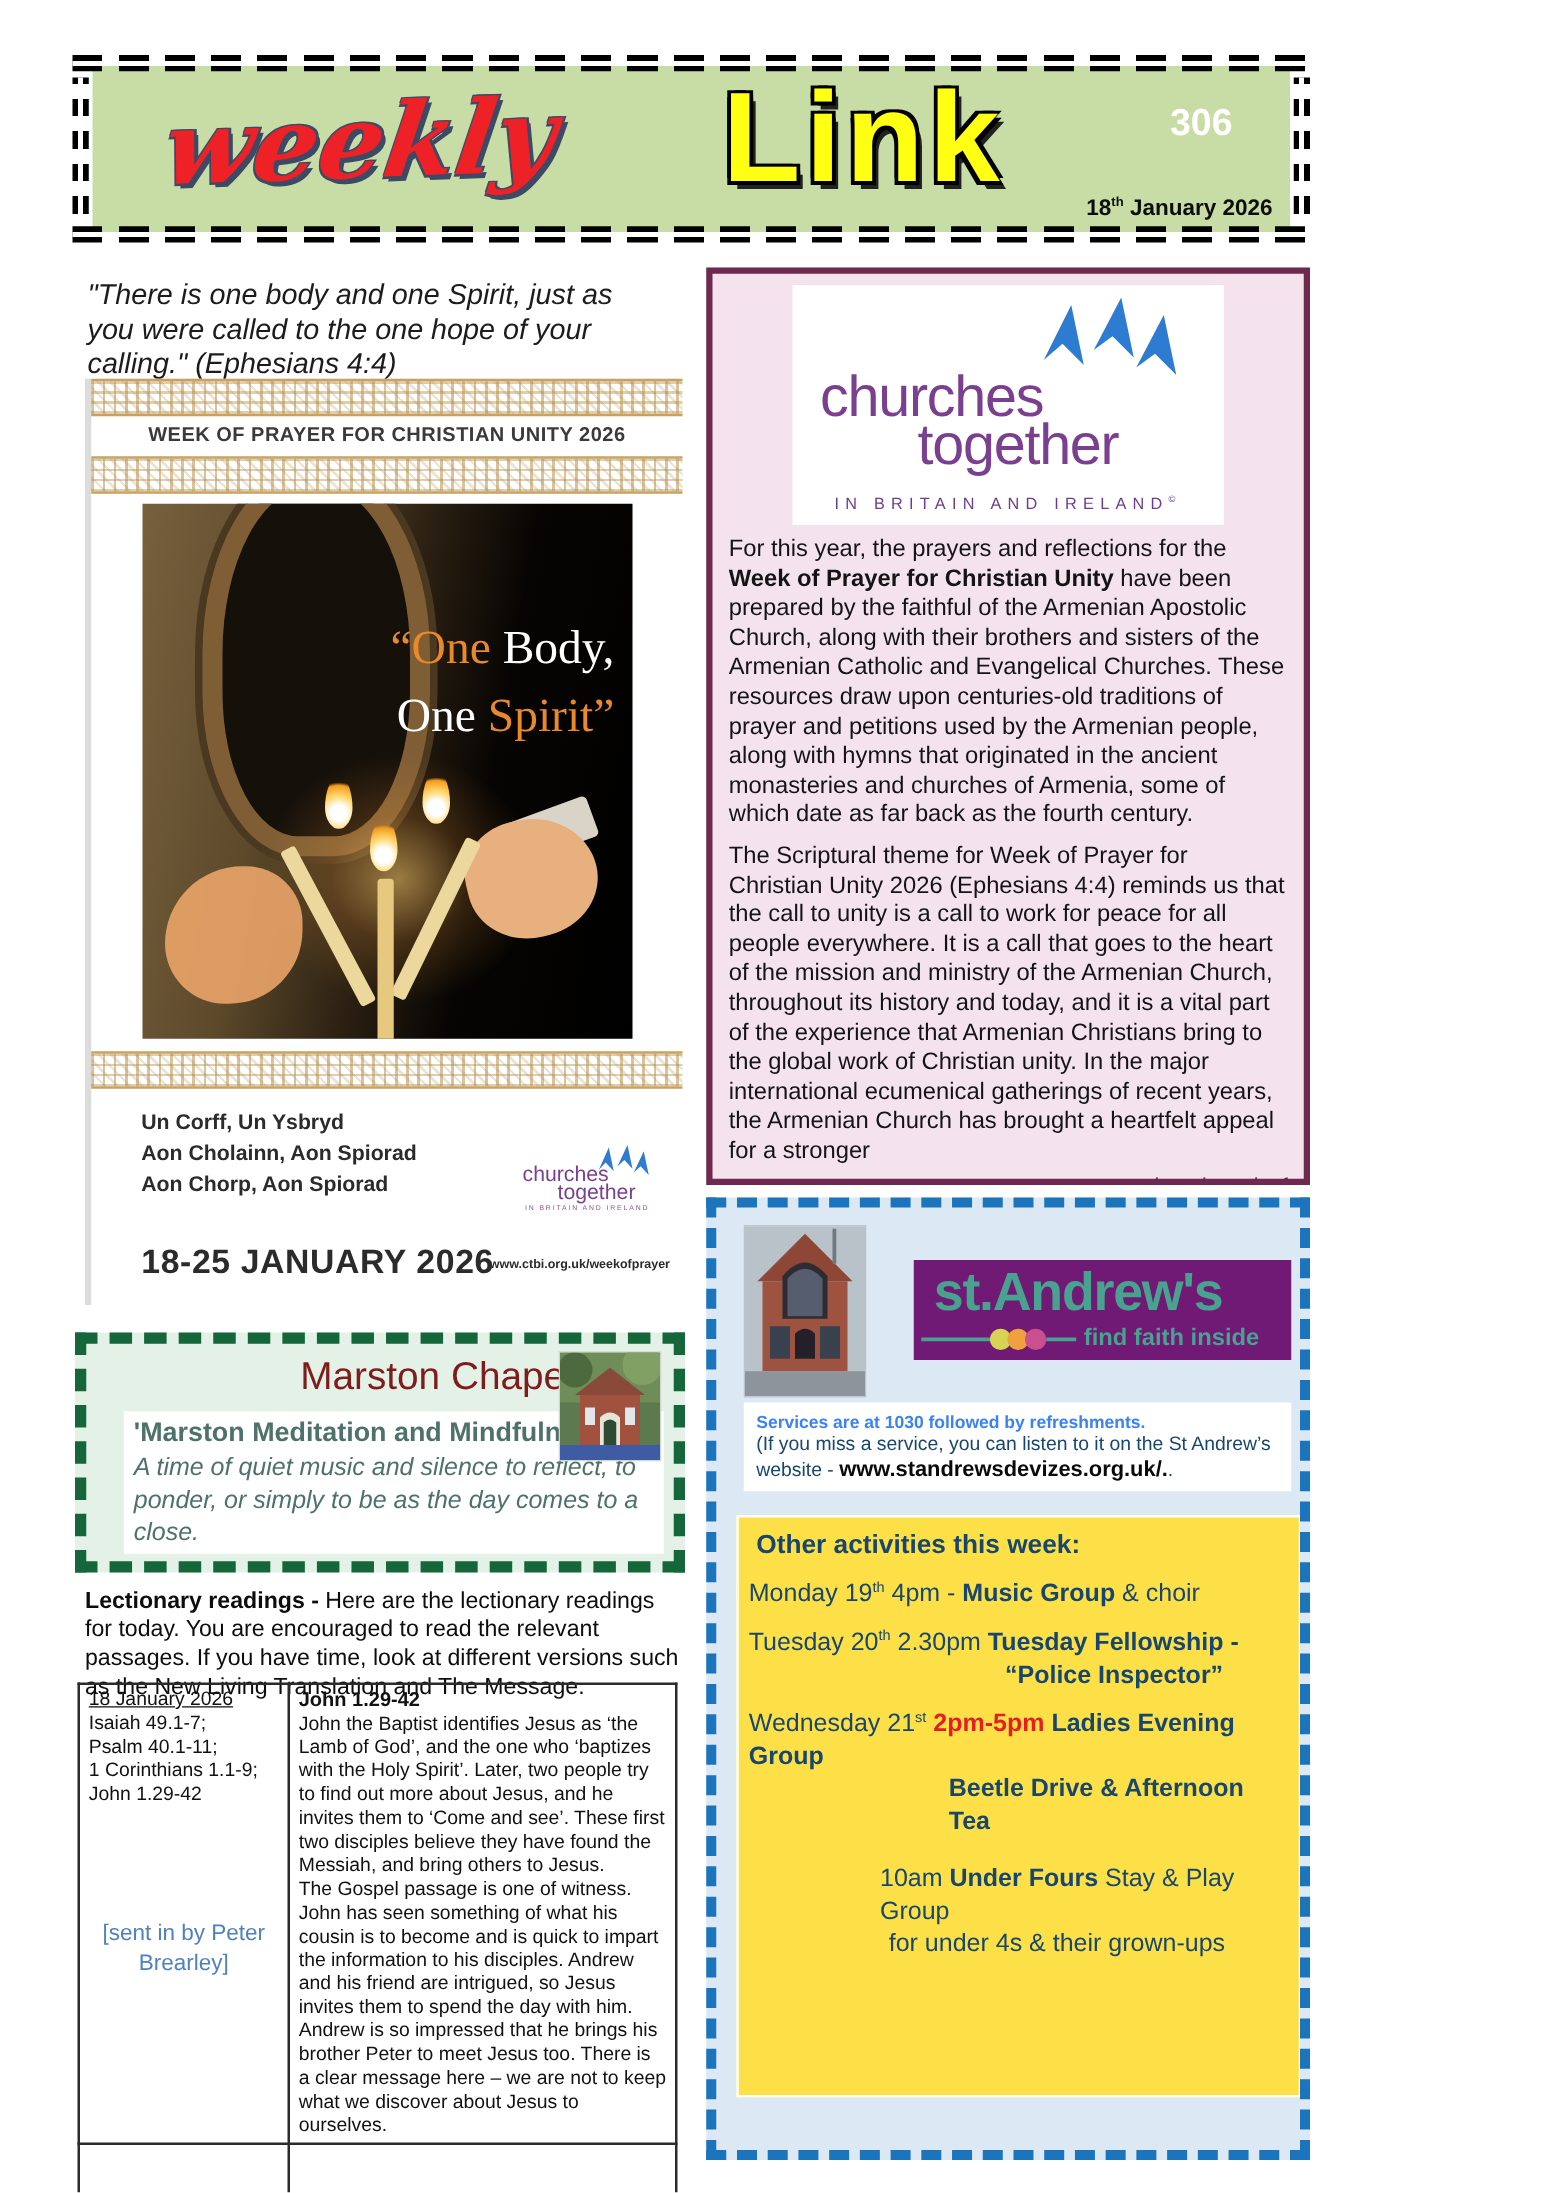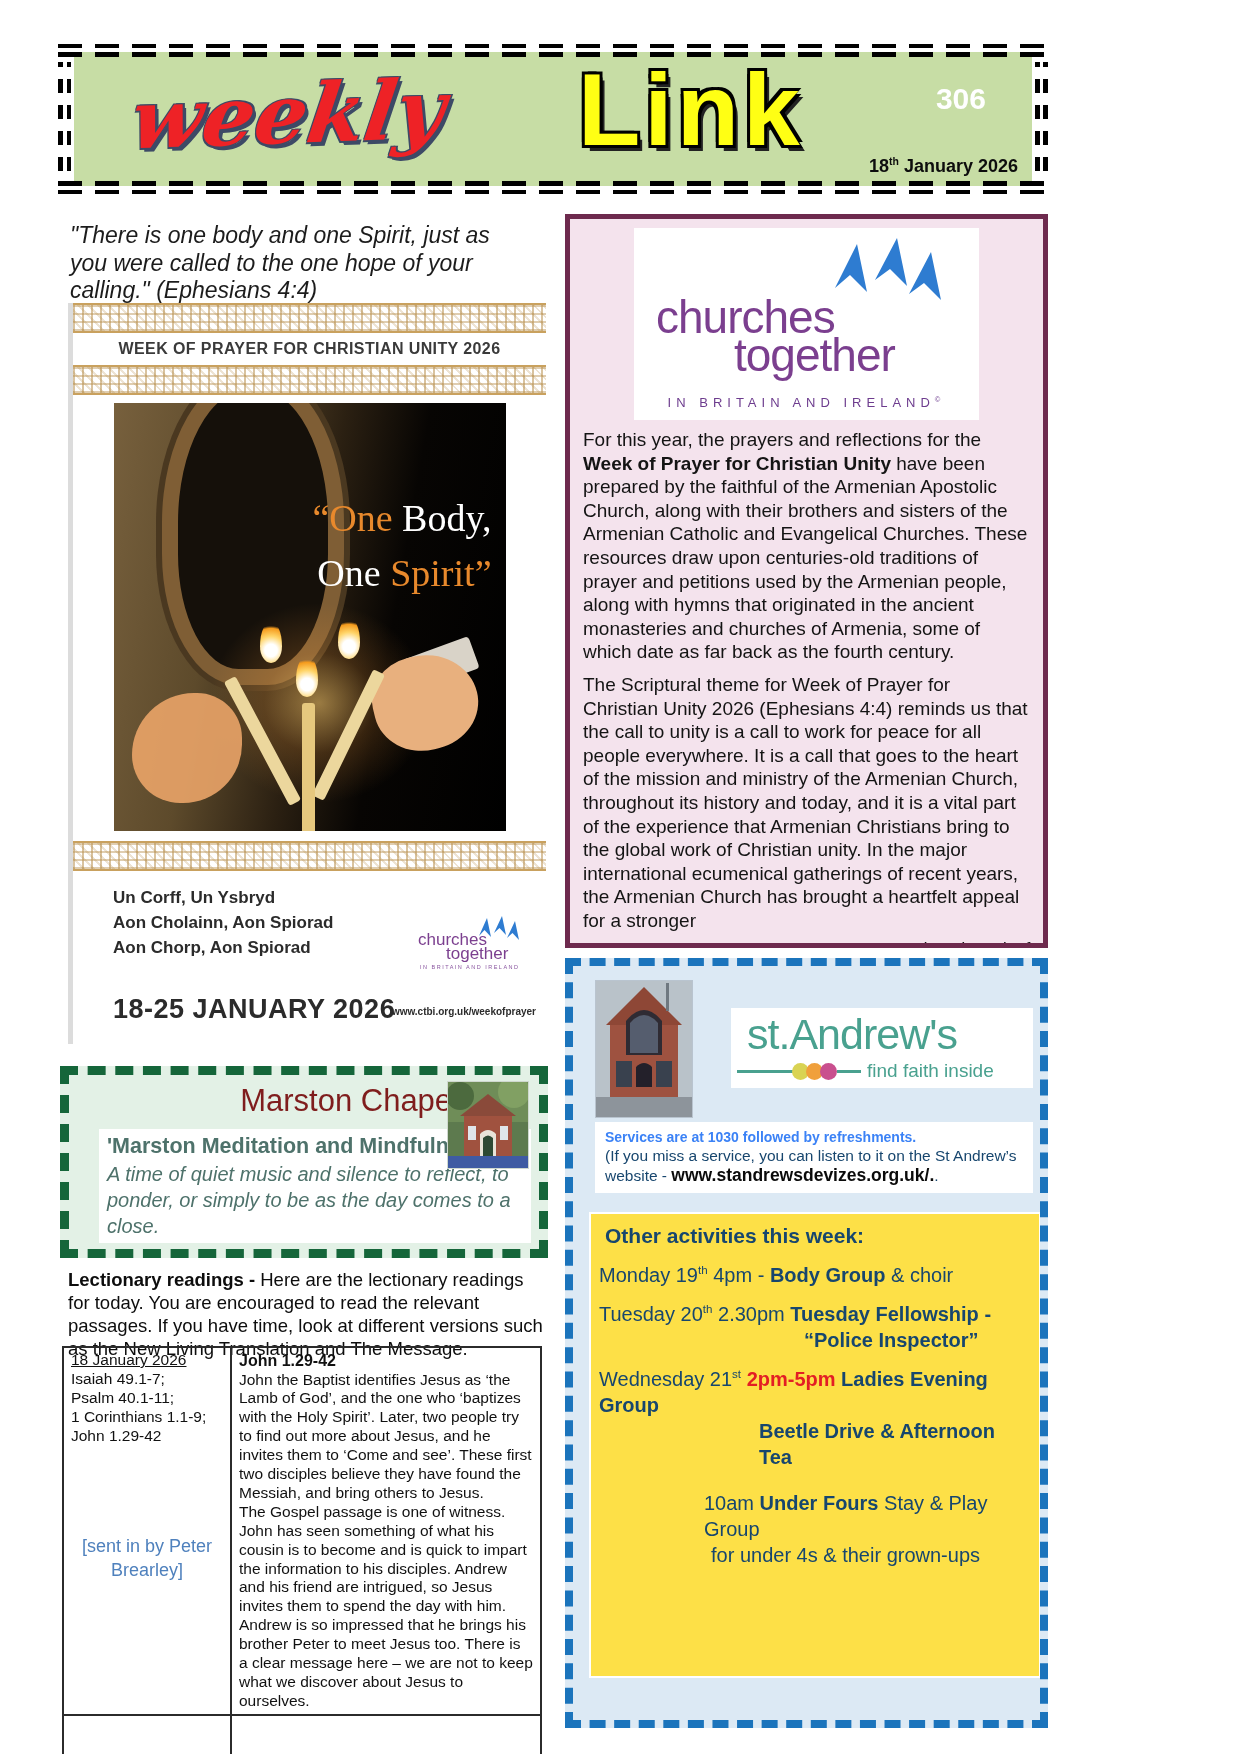--- a/index.html
+++ b/index.html
@@ -108,21 +108,21 @@
     font-size:13px;letter-spacing:5px;color:#6d3c8e;}
   .birds{position:absolute;right:30px;top:10px;}
   .pink-text{padding:0 13px;font-size:19px;line-height:23.6px;color:#141414;}
   .pink-text p{margin:0 0 9px 0;}
   .continued{text-align:right;font-style:italic;font-size:17px;color:#141414;padding-right:14px;margin-top:-2px;}
 
   
   .standrews{position:absolute;left:565px;top:958px;width:483px;height:770px;background:#dce9f4;
     border:8px dashed #1b74bc;box-sizing:border-box;overflow:hidden;}
   .sa-photo{position:absolute;left:22px;top:14px;width:96px;height:136px;border:1px solid #b9c4cf;}
-  .sa-logo{position:absolute;left:158px;top:42px;width:302px;height:80px;background:#ffffff;}
+  .sa-logo{position:absolute;left:158px;top:42px;width:302px;height:80px;background:#701a75;font-weight:bold;}
   .sa-name{position:absolute;left:16px;top:2px;font-size:43px;color:#49a18f;letter-spacing:-1px;}
   .sa-tagrow{position:absolute;left:6px;top:52px;right:6px;display:flex;align-items:center;}
   .sa-line{height:3px;background:#49a18f;}
   .sa-dot{width:17px;height:17px;border-radius:50%;margin-left:-3px;}
   .sa-tag{font-size:19px;color:#49a18f;margin-left:6px;white-space:nowrap;}
   .sa-services{position:absolute;left:22px;top:156px;width:438px;background:#fff;padding:7px 10px;box-sizing:border-box;}
   .sa-services .s1{font-weight:700;font-size:14px;color:#3b82f6;}
   .sa-services .s2{font-size:15.5px;color:#17466e;margin-top:2px;}
   .sa-services .s3{font-size:15.5px;color:#17466e;}
   .sa-services .surl{font-weight:700;font-size:17.5px;color:#0a0a0a;}
@@ -290,21 +290,21 @@
         <div class="sa-tag">find faith inside</div>
       </div>
     </div>
     <div class="sa-services">
       <div class="s1">Services are at 1030 followed by refreshments.</div>
       <div class="s2">(If you miss a service, you can listen to it on the St Andrew’s</div>
       <div class="s3"><span>website - </span><span class="surl">www.standrewsdevizes.org.uk/.</span><span>.</span></div>
     </div>
     <div class="sa-acts">
       <div class="ah">Other activities this week:</div>
-      <div class="act"><span>Monday 19</span><sup>th</sup><span> 4pm - </span><b>Body Group</b><span> &amp; choir</span></div>
+      <div class="act"><span>Monday 19</span><sup>th</sup><span> 4pm - </span><b>Music Group</b><span> &amp; choir</span></div>
       <div class="act">
         <div><span>Tuesday 20</span><sup>th</sup><span>  2.30pm </span><b>Tuesday Fellowship -</b></div>
         <div class="ind1"><b>“Police Inspector”</b></div>
       </div>
       <div class="act">
         <div><span>Wednesday 21</span><sup>st</sup><span>  </span><span class="redtime">2pm-5pm</span><b> Ladies Evening Group</b></div>
         <div class="ind2"><b>Beetle Drive &amp; Afternoon Tea</b></div>
       </div>
       <div class="act" style="margin-top:20px;">
         <div class="ind5"><span>10am </span><b>Under Fours</b><span> Stay &amp; Play Group</span></div>

